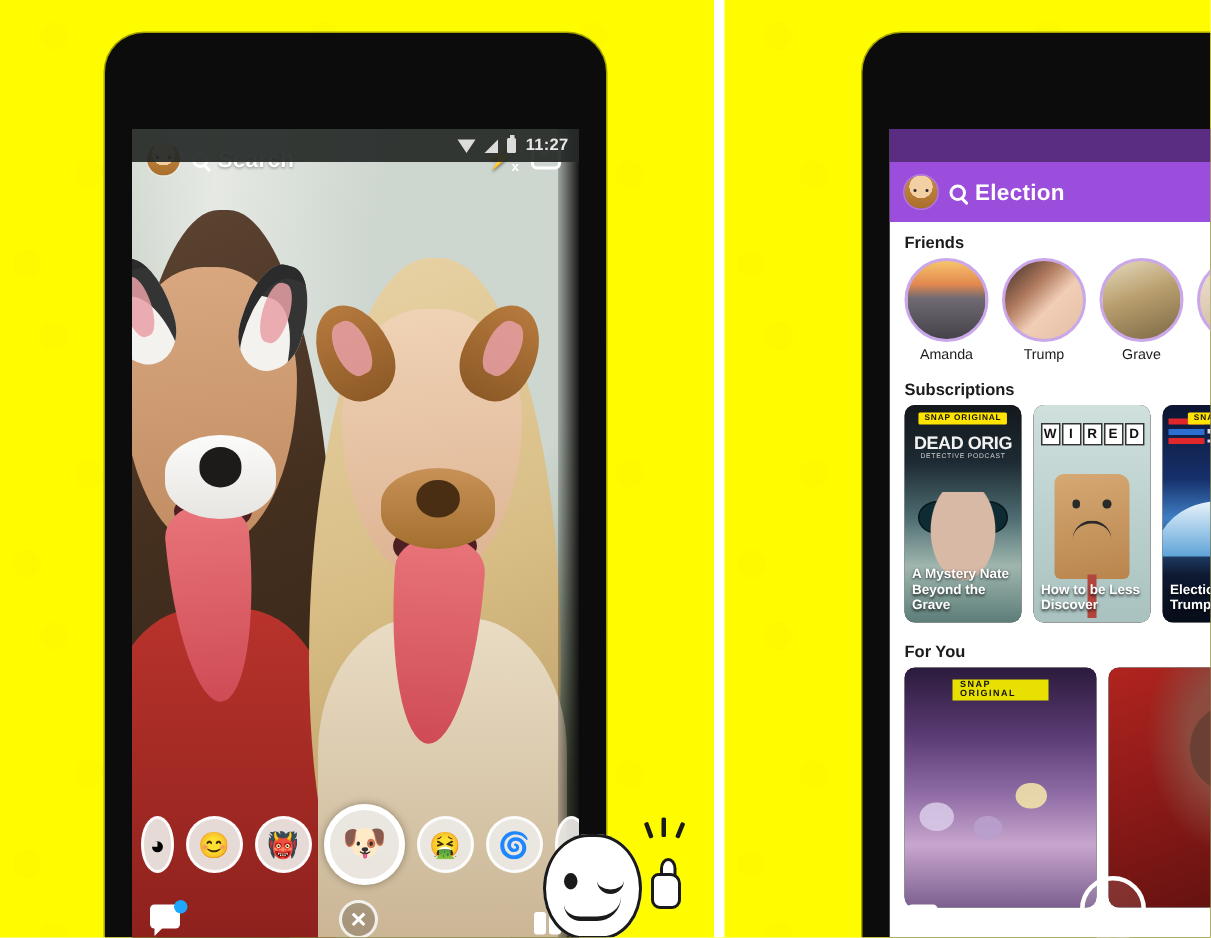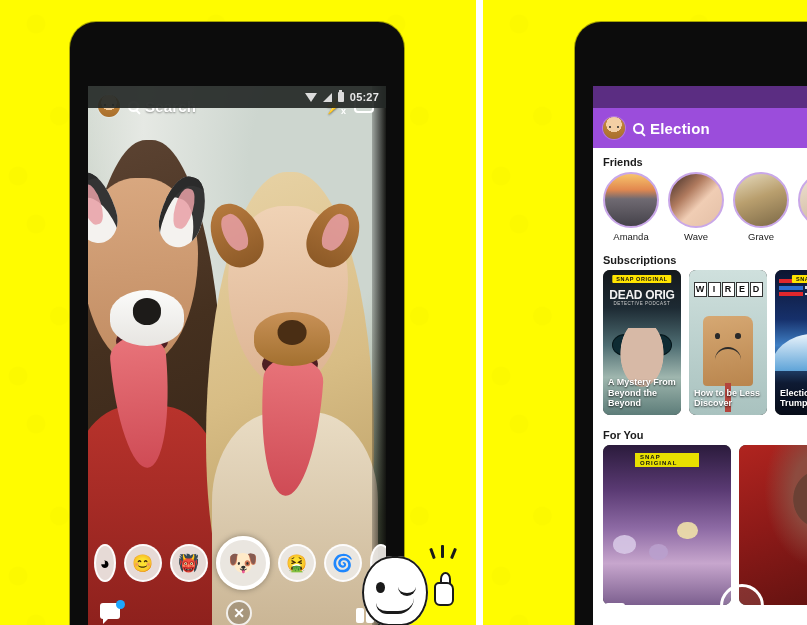--- a/index.html
+++ b/index.html
@@ -351,21 +351,21 @@
             <div class="snout">
                 <div class="nose"></div>
               </div>
           </div>
         </div>
 
         <div class="statusbar sb-dark">
           <span class="sb-icon ico-wifi"></span>
           <span class="sb-icon ico-signal"></span>
           <span class="sb-icon ico-batt"></span>
-          <span class="sb-time">05:27</span>
+          <span class="sb-time">11:27</span>
         </div>
 
         <div class="cam-header">
           <div class="bitmoji"></div>
           <div class="search-wrap">
             <span class="mag"></span>
             <span class="search-label">Search</span>
           </div>
           <div class="hdr-spacer"></div>
           <div class="hdr-icon">
@@ -443,21 +443,21 @@
 
           <div class="disc-body" id="disc-body">
               <div class="sec-title">Friends</div>
               <div class="friends-row">
                 <div class="friend">
                   <div class="friend-av av-amanda"></div>
                   <div class="friend-name">Amanda</div>
                 </div>
                 <div class="friend">
                   <div class="friend-av av-mary"></div>
-                  <div class="friend-name">Wave</div>
+                  <div class="friend-name">Trump</div>
                 </div>
                 <div class="friend">
                   <div class="friend-av av-nate"></div>
                   <div class="friend-name">Grave</div>
                 </div>
                 <div class="friend">
                   <div class="friend-av av-extra"></div>
                   <div class="friend-name"></div>
                 </div>
               </div>
@@ -466,21 +466,21 @@
                 <div class="card">
                   <div class="art-dead">
                     <div class="dead-title">DEAD ORIG</div>
                     <div class="dead-sub">DETECTIVE PODCAST</div>
                     <div class="glasses">
                       <div class="glass">☠</div>
                       <div class="glass">☠</div>
                     </div>
                   </div>
                   <div class="card-badge">SNAP ORIGINAL</div>
-                  <div class="card-title">A Mystery From Beyond the Beyond</div>
+                  <div class="card-title">A Mystery Nate Beyond the Grave</div>
                 </div>
                 <div class="card">
                   <div class="art-wired">
                     <div class="wired-logo">
                       <span class="wl">W</span>
                       <span class="wl">I</span>
                       <span class="wl">R</span>
                       <span class="wl">E</span>
                       <span class="wl">D</span>
                     </div>

